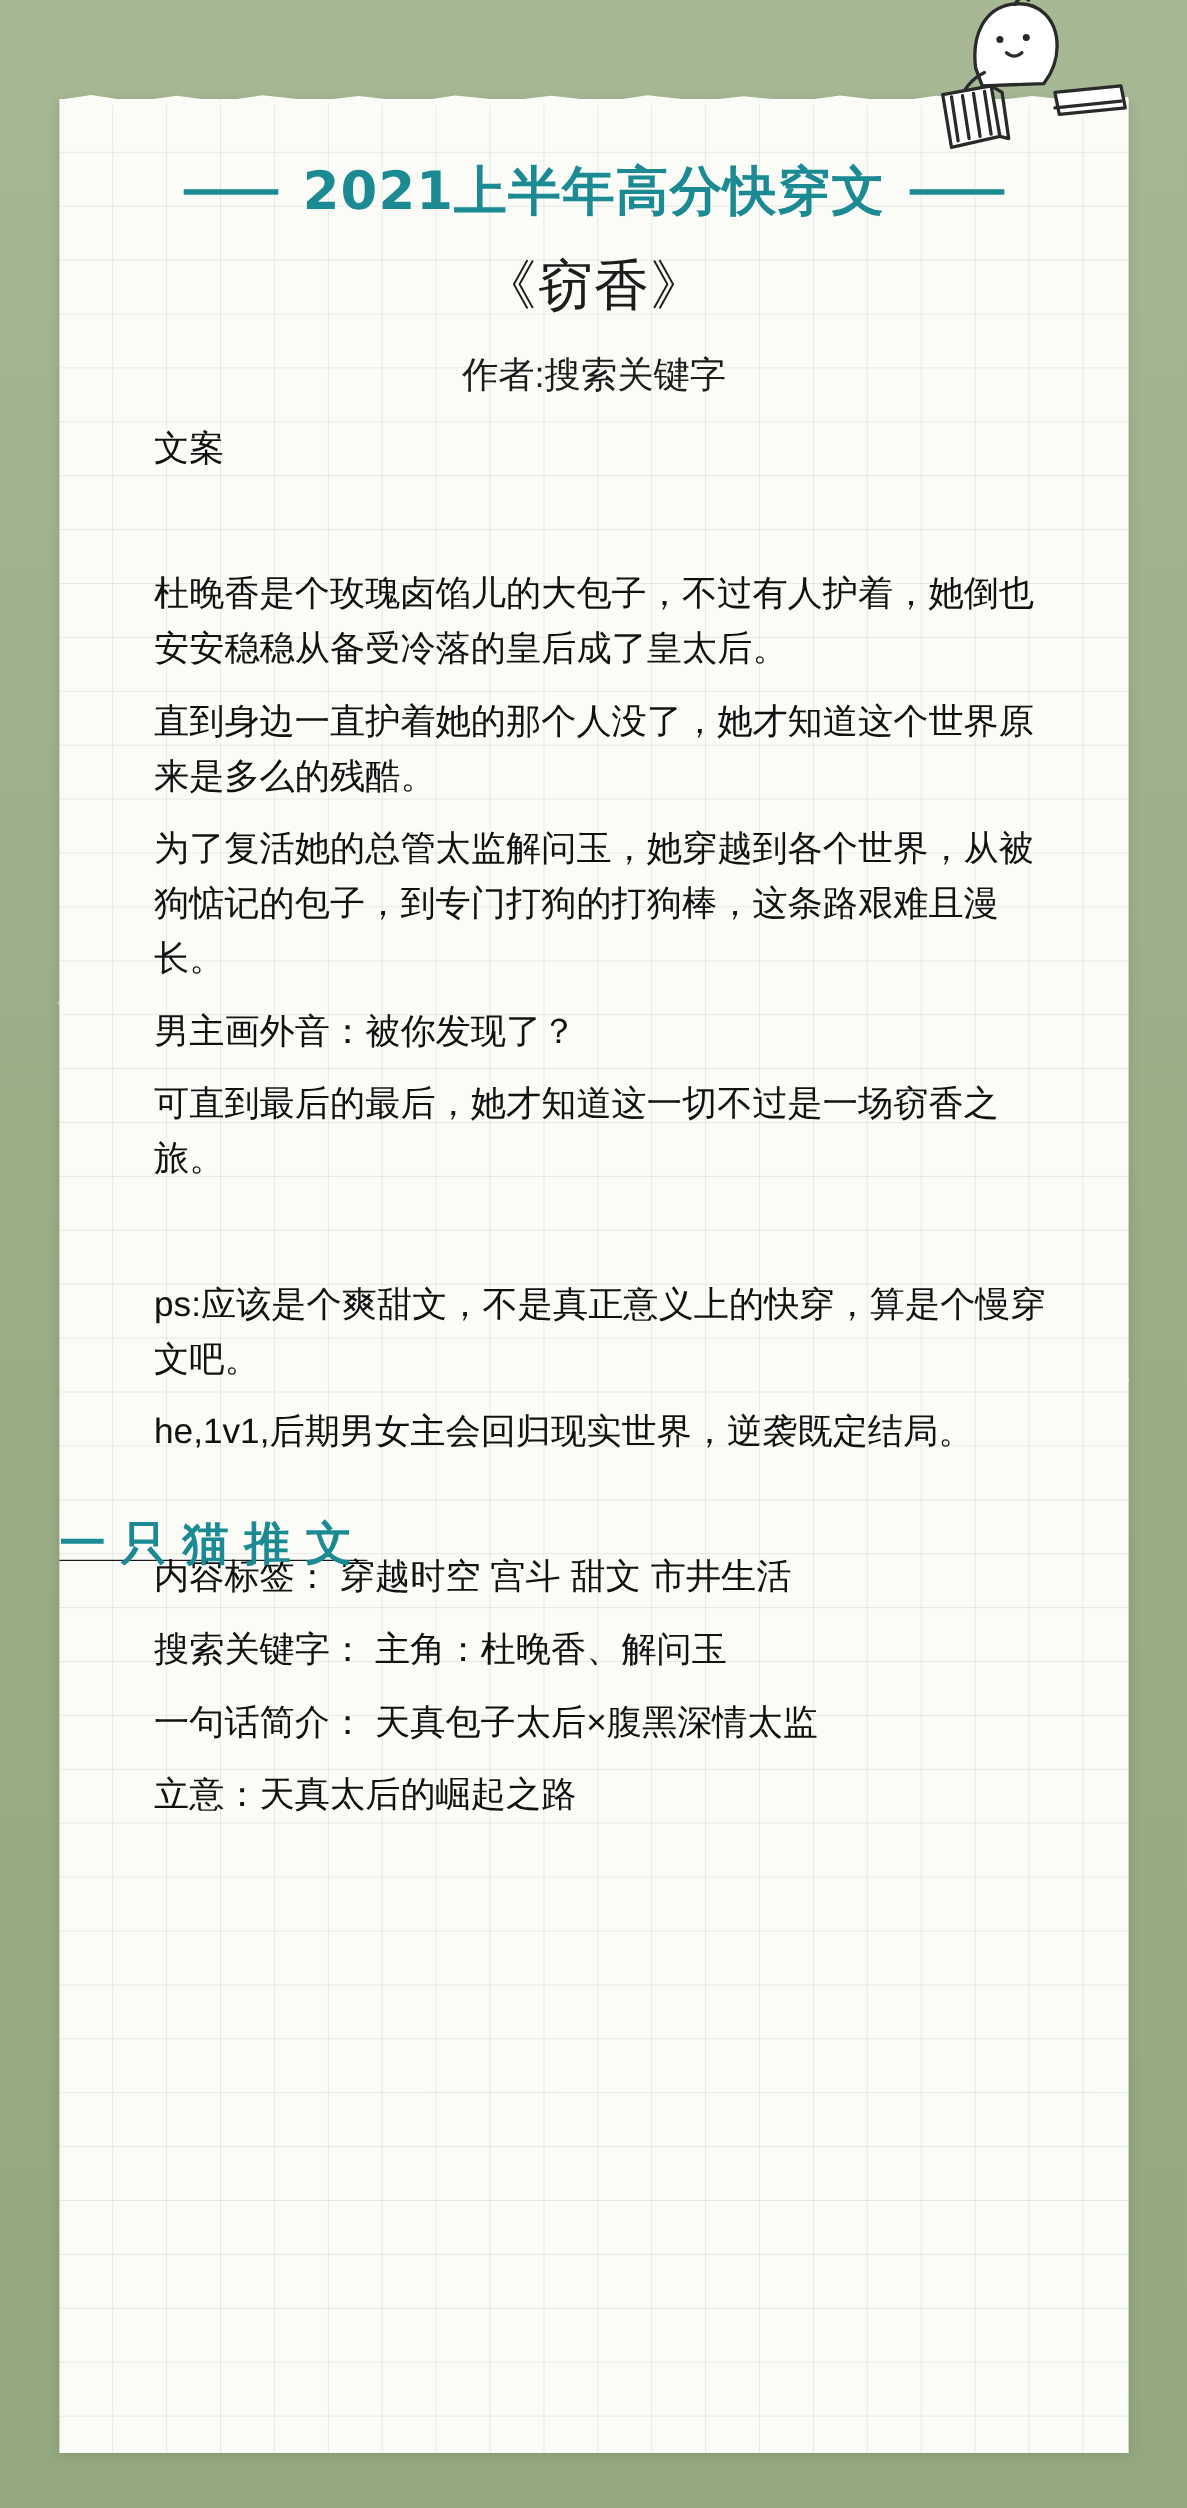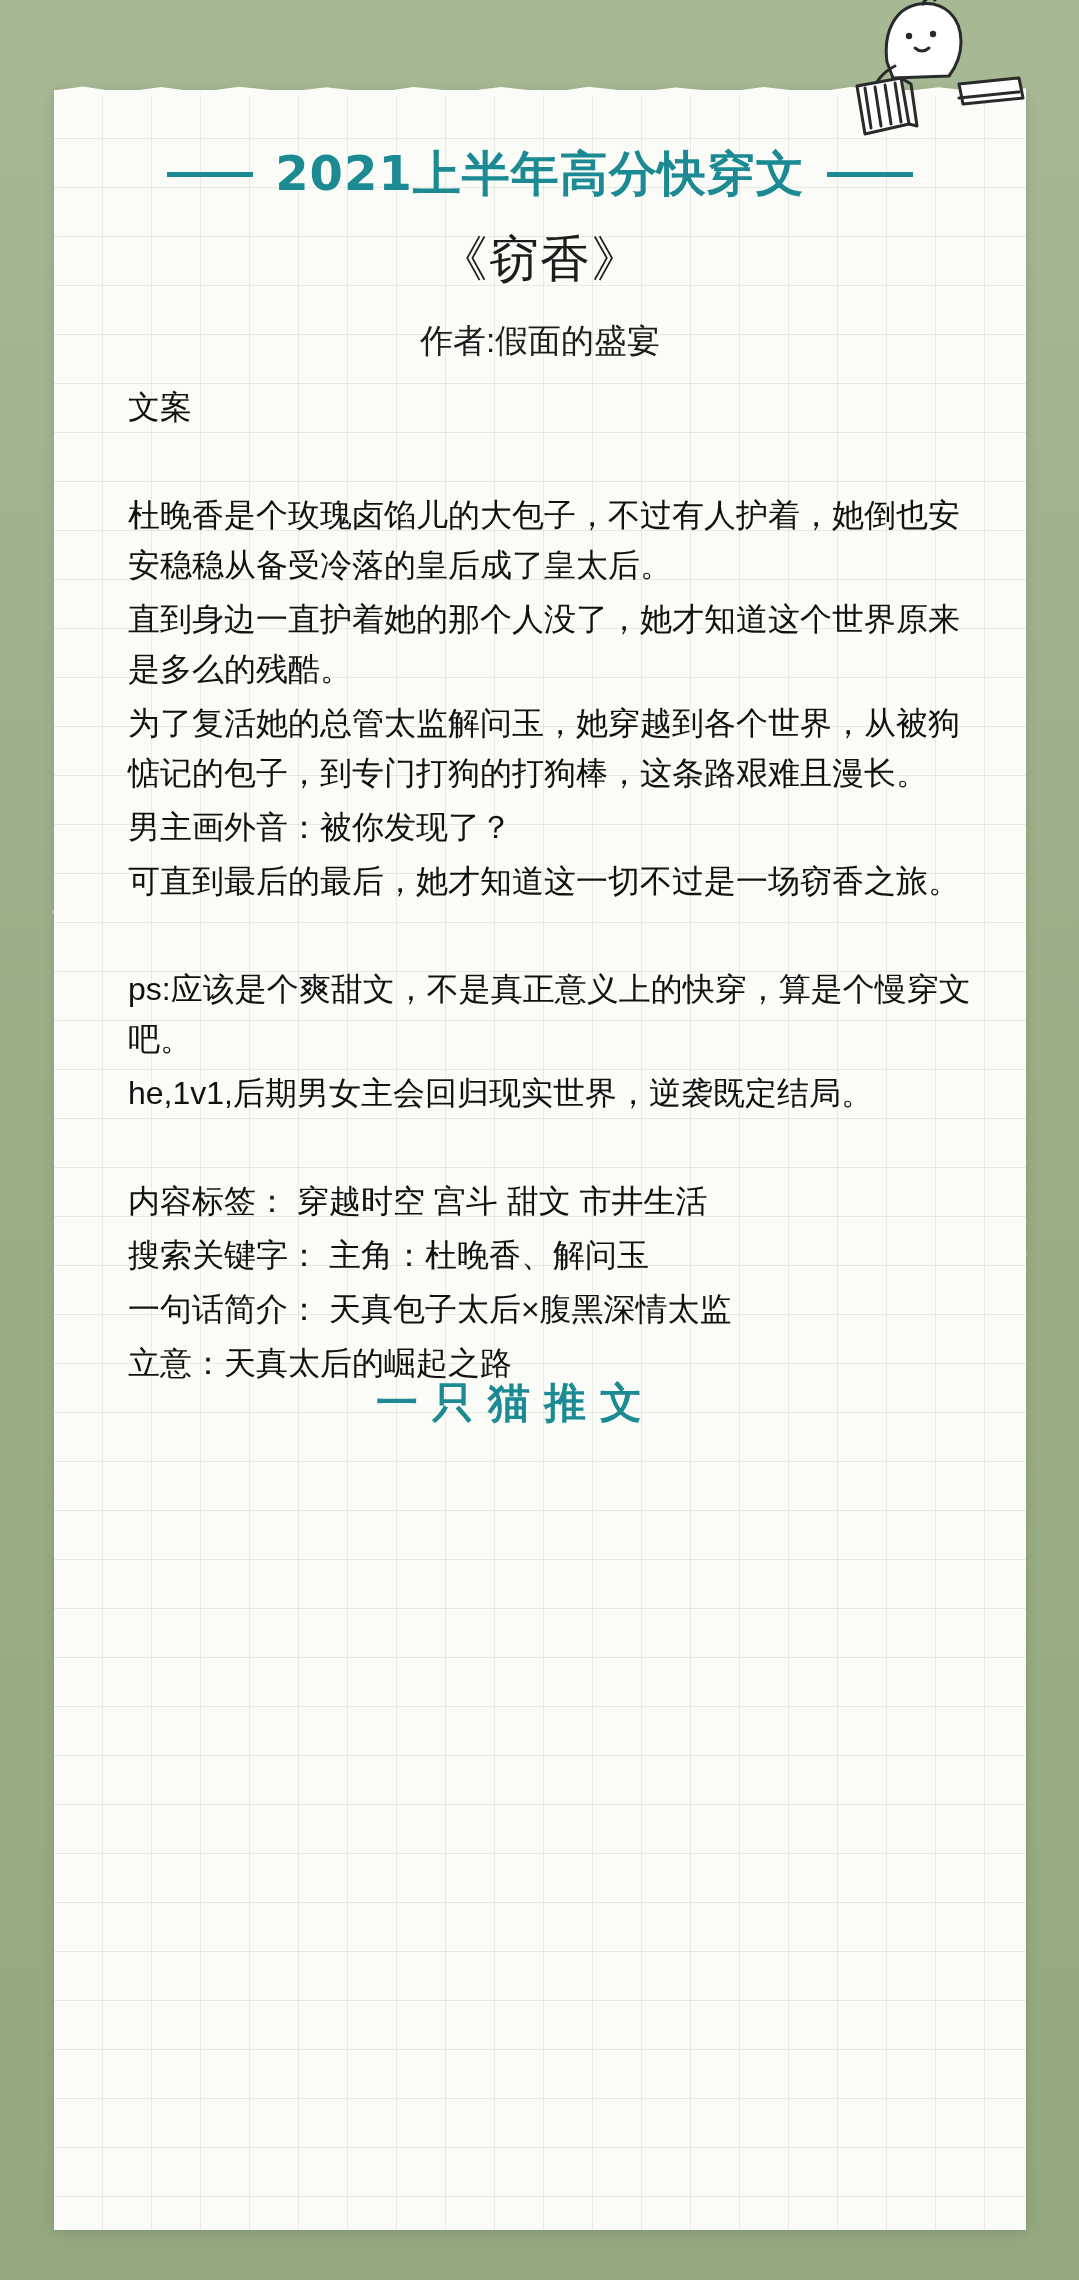--- a/index.html
+++ b/index.html
@@ -116,31 +116,32 @@
     margin-top: 26px;
   }
 
   .body-text {
     font-size: 32px;
     line-height: 50px;
     color: #111;
     margin-top: 18px;
     padding-left: 28px;
   }
-  .body-text p { margin: 4px; }
+  .body-text p { margin: 16px; }
   .blank { height: 50px; }
   .section-gap { height: 50px; }
 
   
   .signature {
     position: absolute;
     left: 0; right: 0;
     top: 1285px;
-    text-align: center;
+    text-align: left;
     padding-right: 48px;
+    text-decoration: underline;
   }
   .sig-text {
     font-family: "DejaVu Sans", sans-serif;
     font-size: 42px;
     color: #1b8a93;
     letter-spacing: 14px;
     font-weight: bold;
   }
 </style>
 </head>
@@ -152,21 +153,21 @@
 
   <div class="content">
 
     <div class="title-row">
       <span class="dash"></span>
       <span class="main-title">2021上半年高分快穿文</span>
       <span class="dash"></span>
     </div>
 
     <div class="book-title">《窃香》</div>
-    <div class="author">作者:假面的盛宴</div>
+    <div class="author">作者:搜索关键字</div>
 
     <div class="body-text">
       <p>文案</p>
       <div class="blank"></div>
       <p>杜晚香是个玫瑰卤馅儿的大包子，不过有人护着，她倒也安安稳稳从备受冷落的皇后成了皇太后。</p>
       <p>直到身边一直护着她的那个人没了，她才知道这个世界原来是多么的残酷。</p>
       <p>为了复活她的总管太监解问玉，她穿越到各个世界，从被狗惦记的包子，到专门打狗的打狗棒，这条路艰难且漫长。</p>
       <p>男主画外音：被你发现了？</p>
       <p>可直到最后的最后，她才知道这一切不过是一场窃香之旅。</p>
 

